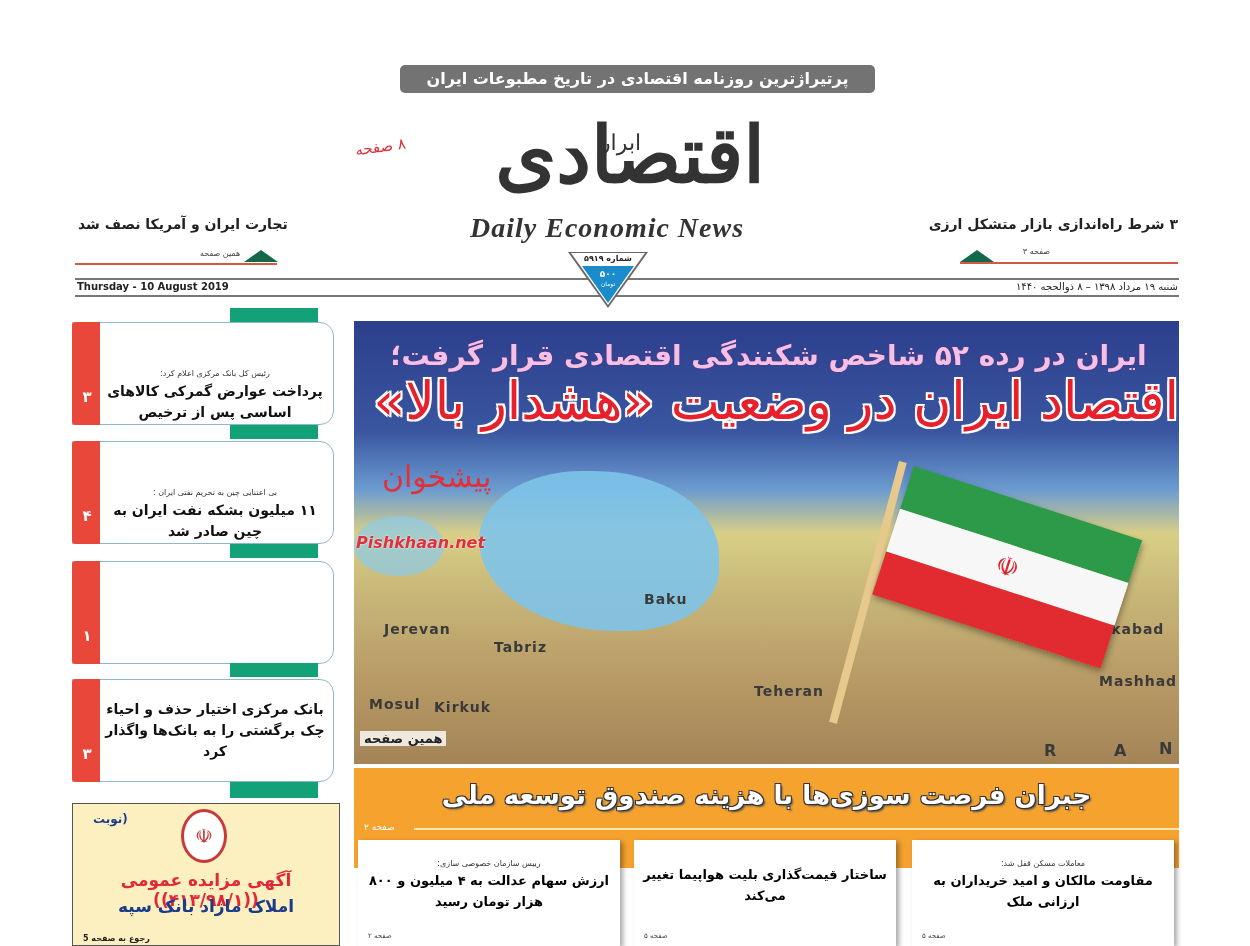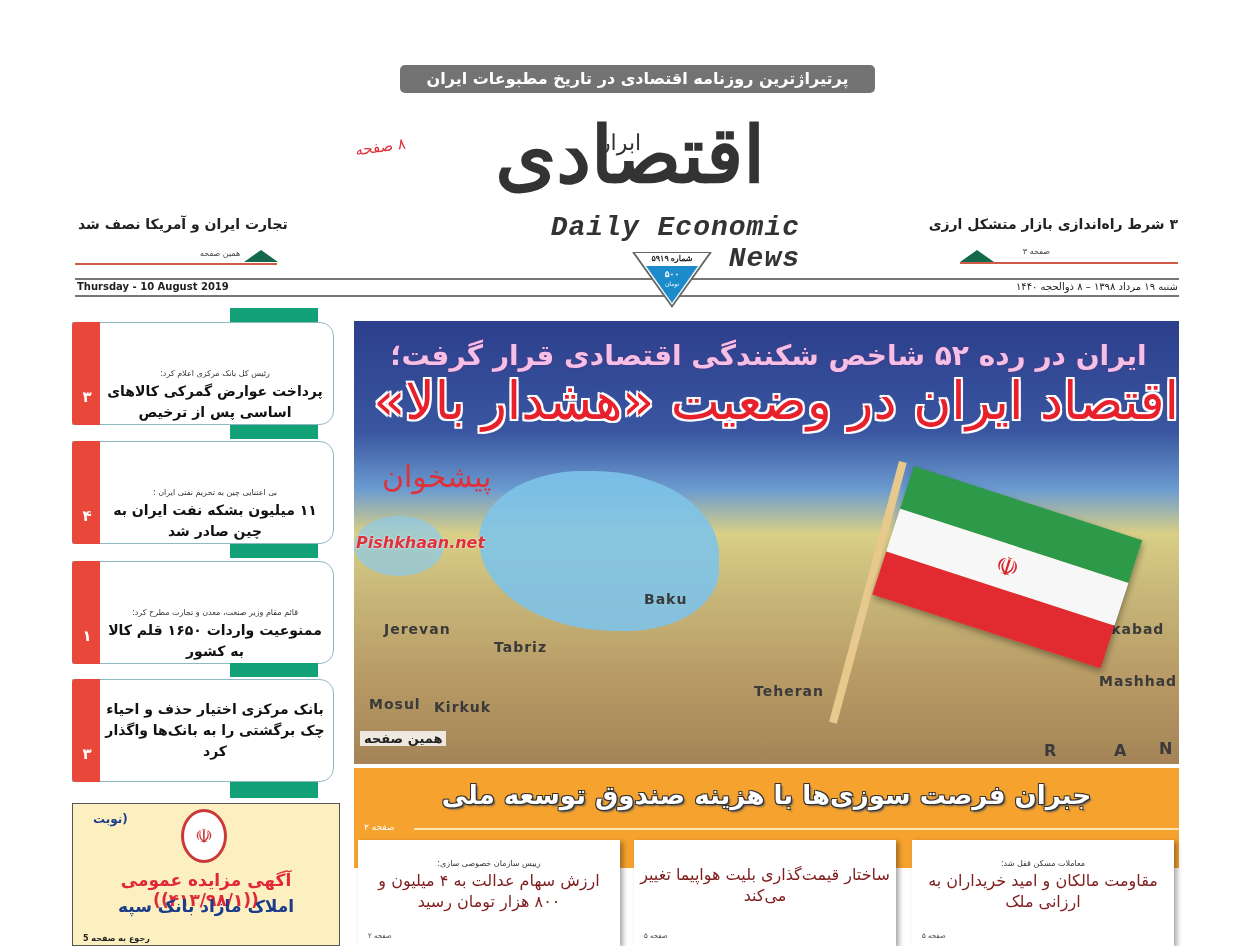--- a/index.html
+++ b/index.html
@@ -6,25 +6,25 @@
   body { width:1250px; height:946px; background:#ffffff; position:relative; overflow:hidden; font-family:"DejaVu Sans", sans-serif; }
   .abs { position:absolute; }
   .rtl { direction:rtl; }
 
   
   .top-banner { left:400px; top:65px; width:475px; height:28px; background:#737373; border-radius:5px; color:#fff; font-weight:bold; font-size:16px; text-align:center; line-height:28px; }
 
   
   .masthead-fa { left:460px; top:100px; width:340px; height:110px; text-align:center; font-family:"DejaVu Serif", serif; font-size:78px; font-weight:bold; color:#333; line-height:110px; letter-spacing:-2px; }
   .masthead-small { left:600px; top:130px; font-family:"DejaVu Serif", serif; font-size:22px; color:#333; }
-  .masthead-en { left:470px; top:212px; width:330px; text-align:right; font-family:Liberation Mono, monospace; font-size:28px; font-weight:bold; color:#333; font-style:italic; letter-spacing:1px; }
+  .masthead-en { left:470px; top:212px; width:330px; text-align:left; font-family:Liberation Serif, serif; font-size:28px; font-weight:bold; color:#333; font-style:italic; letter-spacing:1px; }
   .pages-count { left:355px; top:138px; color:#e0303a; font-size:15px; transform:rotate(-8deg); }
 
   
-  .tri-wrap { left:632px; top:252px; width:80px; height:56px;font-family:Liberation Serif, serif; }
+  .tri-wrap { left:568px; top:252px; width:80px; height:56px; }
   .tri-outer { width:0; height:0; border-left:40px solid transparent; border-right:40px solid transparent; border-top:56px solid #666; position:absolute; left:0; top:0; }
   .tri-inner { width:0; height:0; border-left:37px solid transparent; border-right:37px solid transparent; border-top:52px solid #fff; position:absolute; left:3px; top:1px; }
   .tri-blue { width:0; height:0; border-left:26px solid transparent; border-right:26px solid transparent; border-top:37px solid #1c8bcc; position:absolute; left:14px; top:14px; }
   .tri-issue { position:absolute; left:0; top:2px; width:80px; text-align:center; font-size:8px; font-weight:bold; color:#222; }
   .tri-price { position:absolute; left:0; top:17px; width:80px; text-align:center; font-size:9px; font-weight:bold; color:#fff; }
   .tri-cur { position:absolute; left:0; top:28px; width:80px; text-align:center; font-size:6px; color:#fff; }
 
   
   .side-head { font-weight:bold; font-size:14px; color:#222; }
   .side-page { font-size:8px; color:#444; }
@@ -69,21 +69,21 @@
   
   .orange { left:354px; top:768px; width:825px; height:100px; background:#f5a22f; }
   .orange-title { position:absolute; left:0; right:0; top:12px; text-align:center; color:#fff; font-weight:bold; font-size:26px; direction:rtl; text-shadow:1px 1px 0 #333, -1px -1px 0 #333, 1px -1px 0 #333, -1px 1px 0 #333, 2px 2px 2px #555; }
   .orange-page { position:absolute; left:10px; top:54px; color:#fff; font-size:9px; direction:rtl; }
   .orange-rule { position:absolute; left:60px; right:0; top:60px; height:2px; background:#fde6b0; }
 
   
   .bcard { top:840px; height:106px; background:#fff; box-shadow:3px 2px 5px rgba(0,0,0,.35); }
   .bcard-body { position:absolute; left:6px; right:6px; top:0; bottom:16px; display:flex; flex-direction:column; justify-content:center; align-items:center; text-align:center; direction:rtl; }
   .bcard-kicker { font-size:8px; color:#333; margin-bottom:2px; }
-  .bcard-title { font-size:16px; font-weight:normal; color:#7f1d1d; line-height:21px; }
+  .bcard-title { font-size:13px; font-weight:bold; color:#000000; line-height:21px; }
   .bcard-page { position:absolute; left:10px; bottom:6px; font-size:7px; color:#444; direction:rtl; }
 </style>
 </head>
 <body>
 
 <div class="abs top-banner rtl">پرتیراژترین روزنامه اقتصادی در تاریخ مطبوعات ایران</div>
 <div class="abs pages-count rtl">۸ صفحه</div>
 <div class="abs masthead-fa rtl">اقتصادی</div>
 <div class="abs masthead-small rtl">ابرار</div>
 <div class="abs masthead-en">Daily Economic News</div>
@@ -129,24 +129,20 @@
   <div class="card-body">
     <div class="card-kicker">بی اعتنایی چین به تحریم نفتی ایران :</div>
     <div class="card-title">۱۱ میلیون بشکه نفت ایران به چین صادر شد</div>
   </div>
 </div>
 
 <div class="abs tab-top" style="left:230px; top:544px;"></div>
 <div class="abs card" style="top:561px; height:103px;">
   <div class="card-red"></div>
   <div class="card-num">۱</div>
-  <div class="card-body">
-    <div class="card-kicker">قائم مقام وزیر صنعت، معدن و تجارت مطرح کرد:</div>
-    <div class="card-title">ممنوعیت واردات ۱۶۵۰ قلم کالا به کشور</div>
-  </div>
 </div>
 
 <div class="abs tab-top" style="left:230px; top:663px;"></div>
 <div class="abs card" style="top:679px; height:103px;">
   <div class="card-red"></div>
   <div class="card-num">۳</div>
   <div class="card-body">
     <div class="card-title">بانک مرکزی اختیار حذف و احیاء چک برگشتی را به بانک‌ها واگذار کرد</div>
   </div>
 </div>

